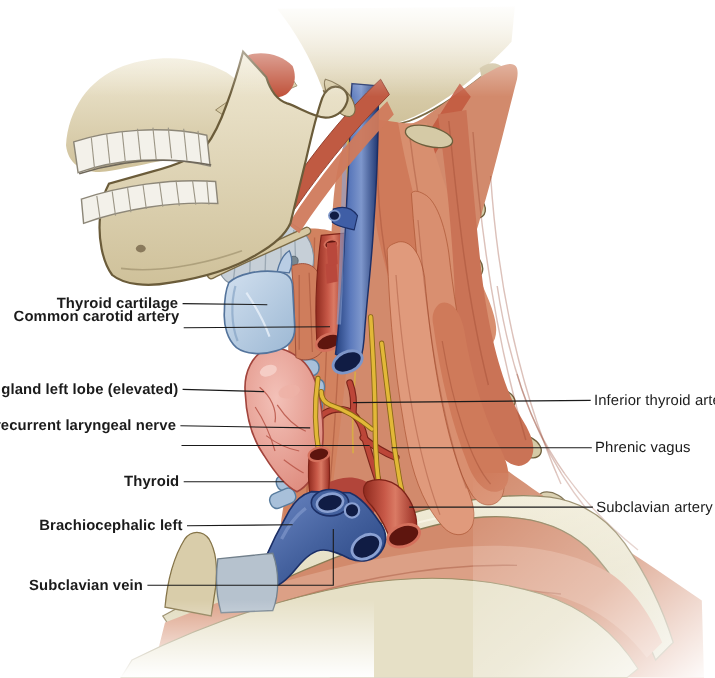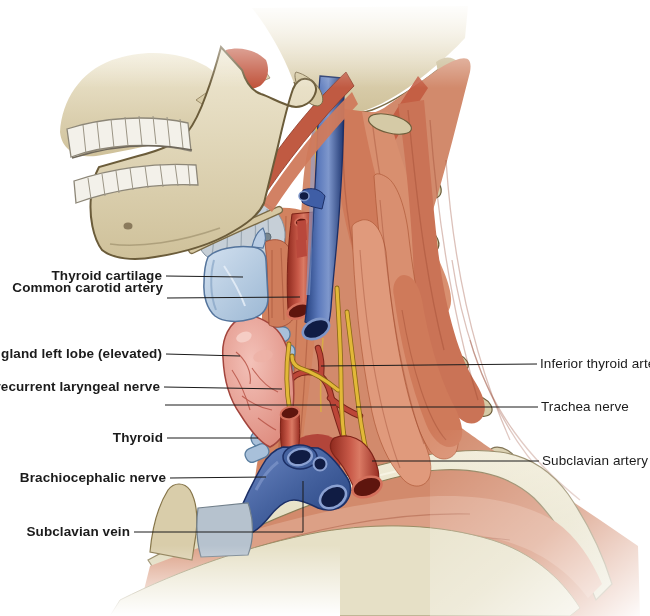--- a/index.html
+++ b/index.html
@@ -345,19 +345,19 @@
     <line x1="356" y1="407" x2="538" y2="407"></line>
     <line x1="372" y1="461" x2="539" y2="461"></line>
   </g>
 </svg>
 
   <div class="label left" style="right:488px;top:268px">Thyroid cartilage</div>
   <div class="label left" style="right:487px;top:280px">Common carotid artery</div>
   <div class="label left" style="right:488px;top:346px">Thyroid gland left lobe (elevated)</div>
   <div class="label left" style="right:490px;top:379px">Left recurrent laryngeal nerve</div>
   <div class="label left" style="right:487px;top:430px">Thyroid</div>
-  <div class="label left" style="right:484px;top:470px">Brachiocephalic nerve</div>
+  <div class="label left" style="right:484px;top:470px">Brachiocephalic left</div>
   <div class="label left" style="right:520px;top:524px">Subclavian vein</div>
 
   <div class="label" style="left:540px;top:356px">Inferior thyroid artery</div>
-  <div class="label" style="left:541px;top:399px">Trachea nerve</div>
+  <div class="label" style="left:541px;top:399px">Phrenic vagus</div>
   <div class="label" style="left:542px;top:453px">Subclavian artery</div>
 </div>
 
 </body></html>

